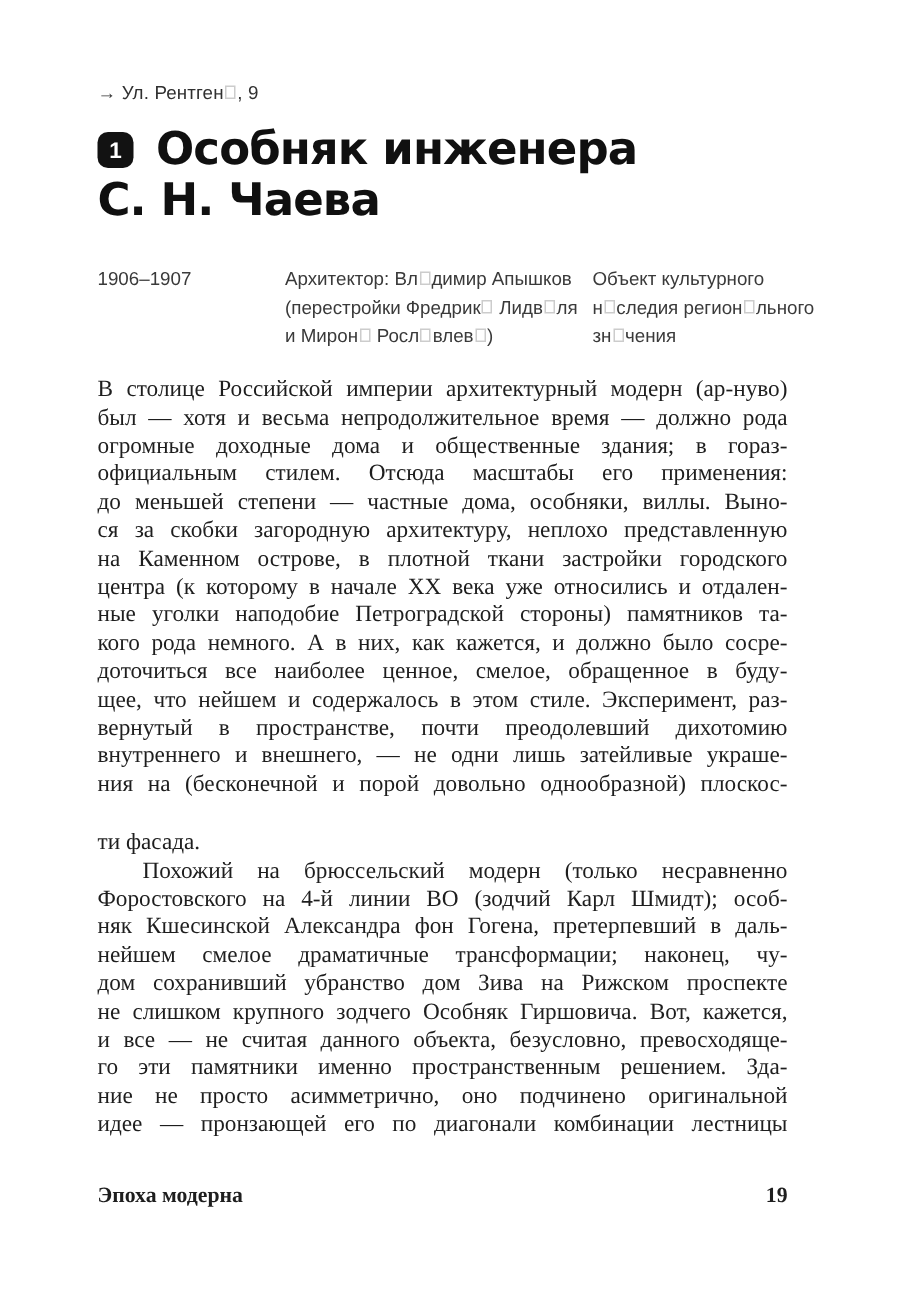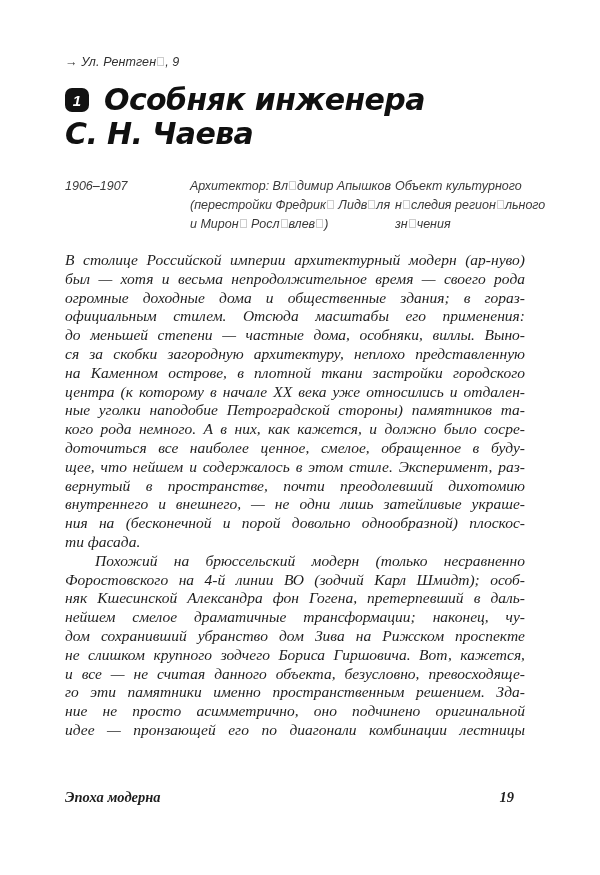--- a/index.html
+++ b/index.html
@@ -6,21 +6,20 @@
   html, body { background: #ffffff; }
   .page {
     position: relative;
     width: 600px;
     height: 875px;
     background: #ffffff;
     padding: 55px 75px 0 65px;
     font-family: "Liberation Serif", serif;
     color: #1f1f1f;
     overflow: hidden;
-    font-style: italic;
   }
   
   .address {
     font-family: "Liberation Sans", sans-serif;
     font-size: 12.5px;
     line-height: 15px;
     color: #303030;
     margin-bottom: 13px;
     letter-spacing: 0.1px;
   }
@@ -80,29 +79,30 @@
     line-height: 18.8px;
     color: #1e1e1e;
   }
   .line {
     text-align: justify;
     text-align-last: justify;
     white-space: nowrap;
   }
   .para[data-last-ragged="true"] .last-line {
     text-align-last: left;
+    margin-top: 20px;
   }
   .para[data-indent-first="true"] .line:first-child {
     text-indent: 30px;
   }
   
   .footer {
     position: absolute;
     left: 65px;
-    right: 86px;
+    right: 75px;
     top: 789px;
     display: flex;
     justify-content: space-between;
     align-items: baseline;
     font-family: "Liberation Serif", serif;
     font-weight: bold;
     font-size: 14.5px;
     color: #1e1e1e;
   }
 </style>
@@ -127,21 +127,21 @@
 (перестройки Фредрик<span class="notdef"></span> Лидв<span class="notdef"></span>ля
 и Мирон<span class="notdef"></span> Росл<span class="notdef"></span>влев<span class="notdef"></span>)</div>
     <div class="meta-cell">Объект культурного
 н<span class="notdef"></span>следия регион<span class="notdef"></span>льного
 зн<span class="notdef"></span>чения</div>
   </div>
 
   <div class="body-text">
     <div class="para" data-last-ragged="true">
         <div class="line">В столице Российской империи архитектурный модерн (ар-нуво)</div>
-        <div class="line">был — хотя и весьма непродолжительное время — своего рода</div>
+        <div class="line">был — хотя и весьма непродолжительное время — должно рода</div>
         <div class="line">огромные доходные дома и общественные здания; в гораз-</div>
         <div class="line">официальным стилем. Отсюда масштабы его применения:</div>
         <div class="line">до меньшей степени — частные дома, особняки, виллы. Выно-</div>
         <div class="line">ся за скобки загородную архитектуру, неплохо представленную</div>
         <div class="line">на Каменном острове, в плотной ткани застройки городского</div>
         <div class="line">центра (к которому в начале XX века уже относились и отдален-</div>
         <div class="line">ные уголки наподобие Петроградской стороны) памятников та-</div>
         <div class="line">кого рода немного. А в них, как кажется, и должно было сосре-</div>
         <div class="line">доточиться все наиболее ценное, смелое, обращенное в буду-</div>
         <div class="line">щее, что нейшем и содержалось в этом стиле. Эксперимент, раз-</div>
@@ -149,21 +149,21 @@
         <div class="line">внутреннего и внешнего, — не одни лишь затейливые украше-</div>
         <div class="line">ния на (бесконечной и порой довольно однообразной) плоскос-</div>
         <div class="line last-line">ти фасада.</div>
       </div>
     <div class="para" data-indent-first="true">
         <div class="line">Похожий на брюссельский модерн (только несравненно</div>
         <div class="line">Форостовского на 4-й линии ВО (зодчий Карл Шмидт); особ-</div>
         <div class="line">няк Кшесинской Александра фон Гогена, претерпевший в даль-</div>
         <div class="line">нейшем смелое драматичные трансформации; наконец, чу-</div>
         <div class="line">дом сохранивший убранство дом Зива на Рижском проспекте</div>
-        <div class="line">не слишком крупного зодчего Бориса Гиршовича. Вот, кажется,</div>
+        <div class="line">не слишком крупного зодчего Особняк Гиршовича. Вот, кажется,</div>
         <div class="line">и все — не считая данного объекта, безусловно, превосходяще-</div>
         <div class="line">го эти памятники именно пространственным решением. Зда-</div>
         <div class="line">ние не просто асимметрично, оно подчинено оригинальной</div>
         <div class="line">идее — пронзающей его по диагонали комбинации лестницы</div>
       </div>
   </div>
 
   <div class="footer">
     <span>Эпоха модерна</span>
     <span>19</span>

